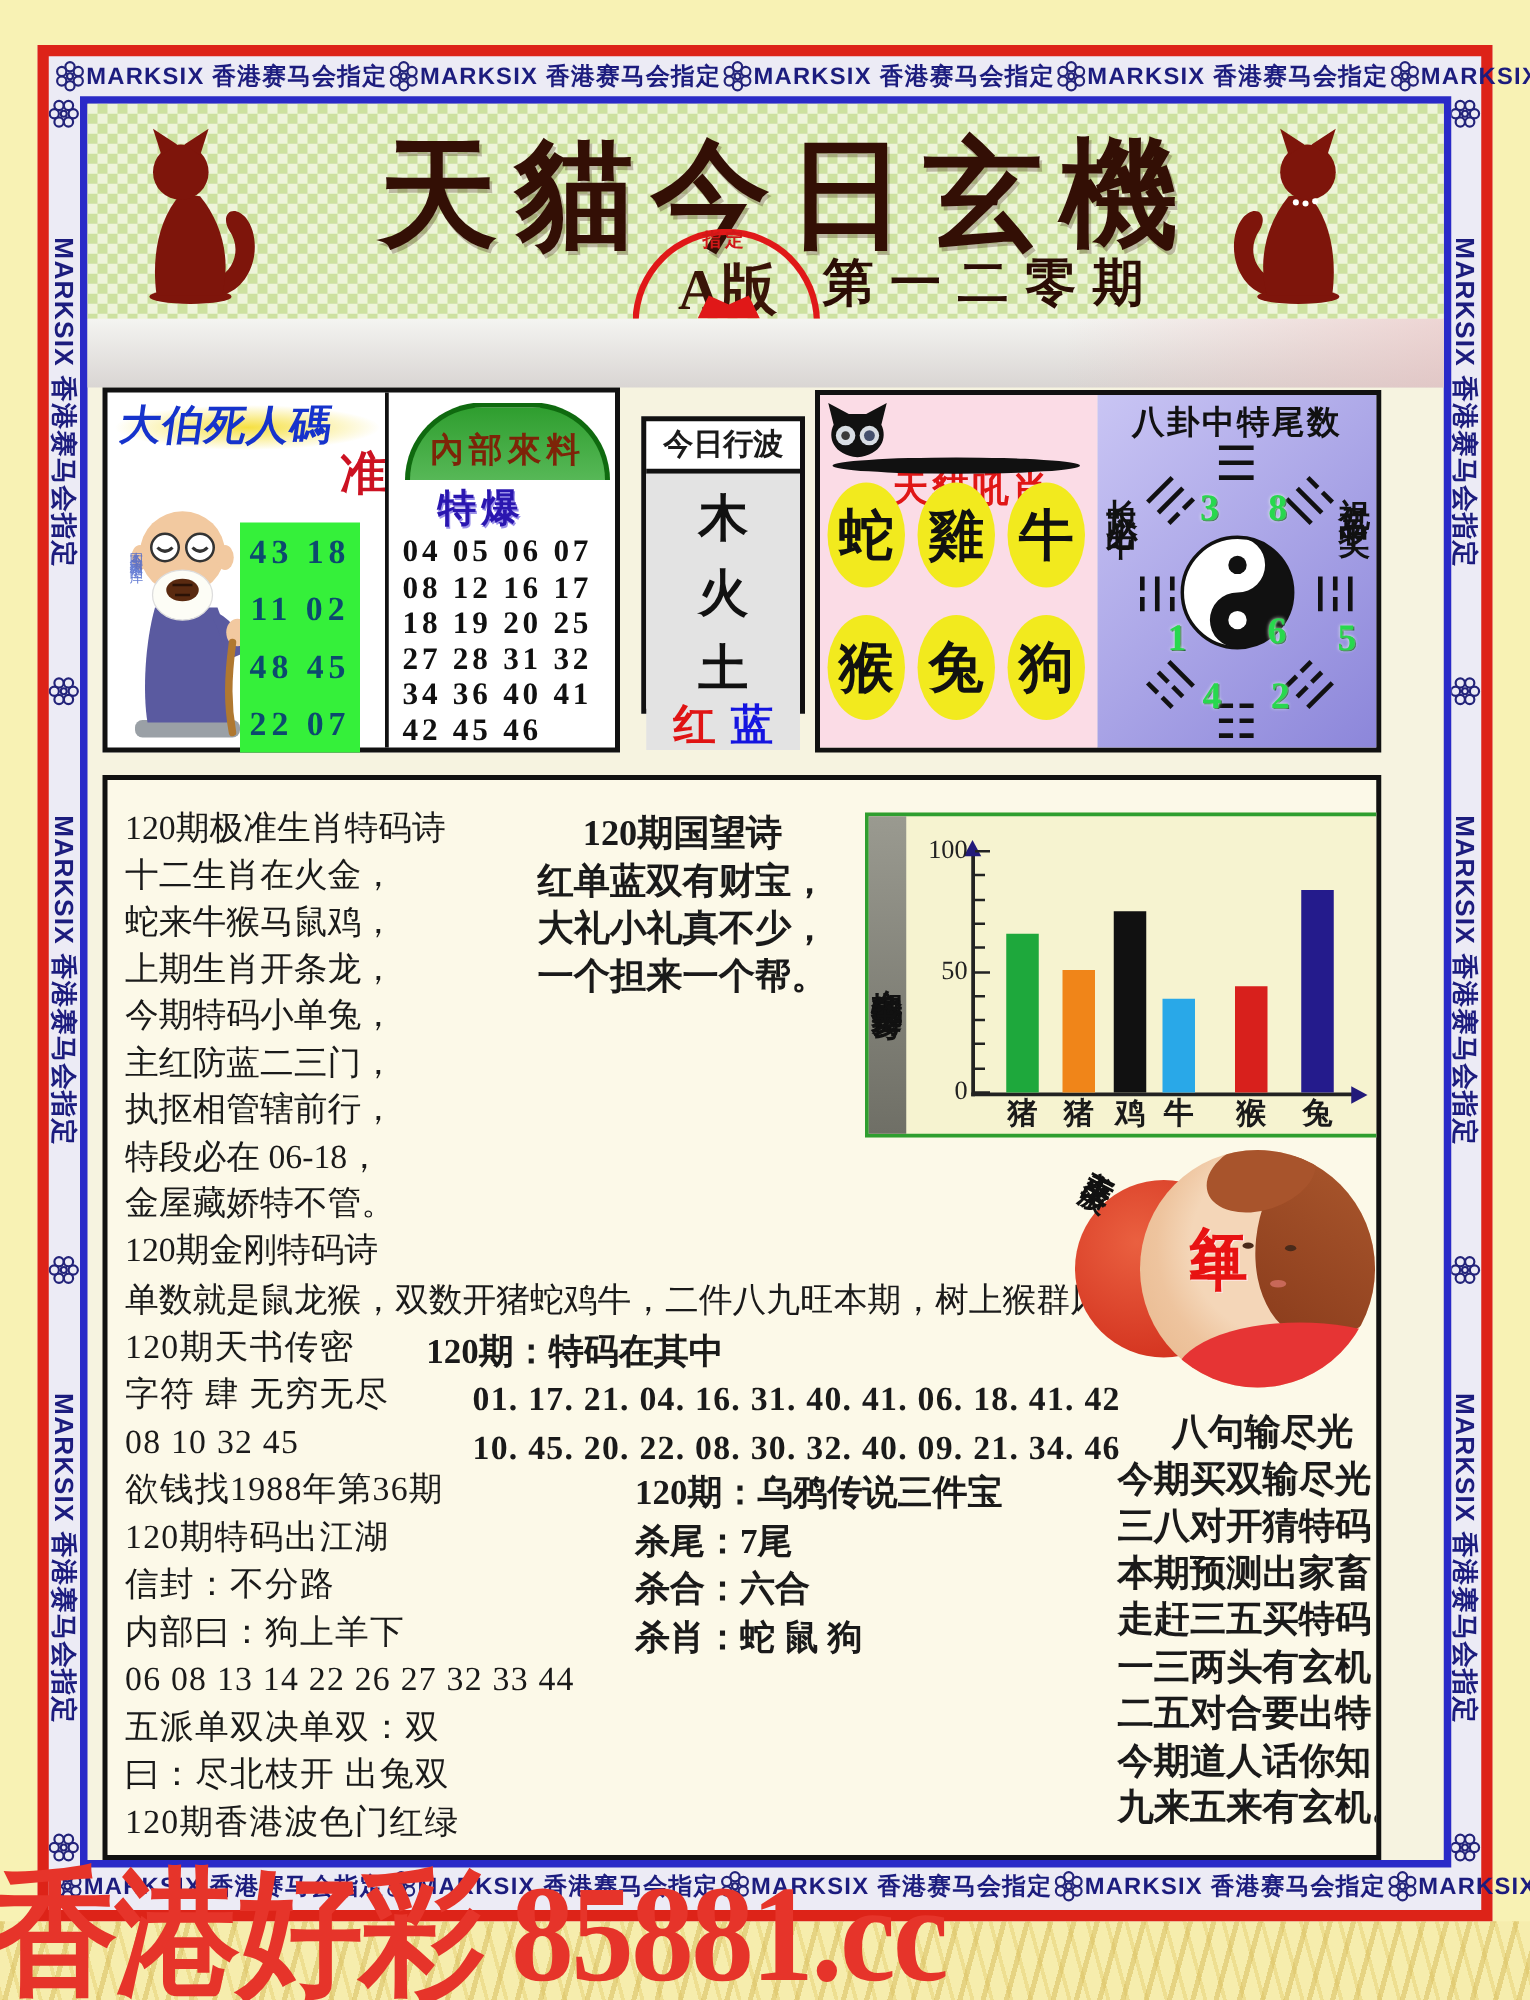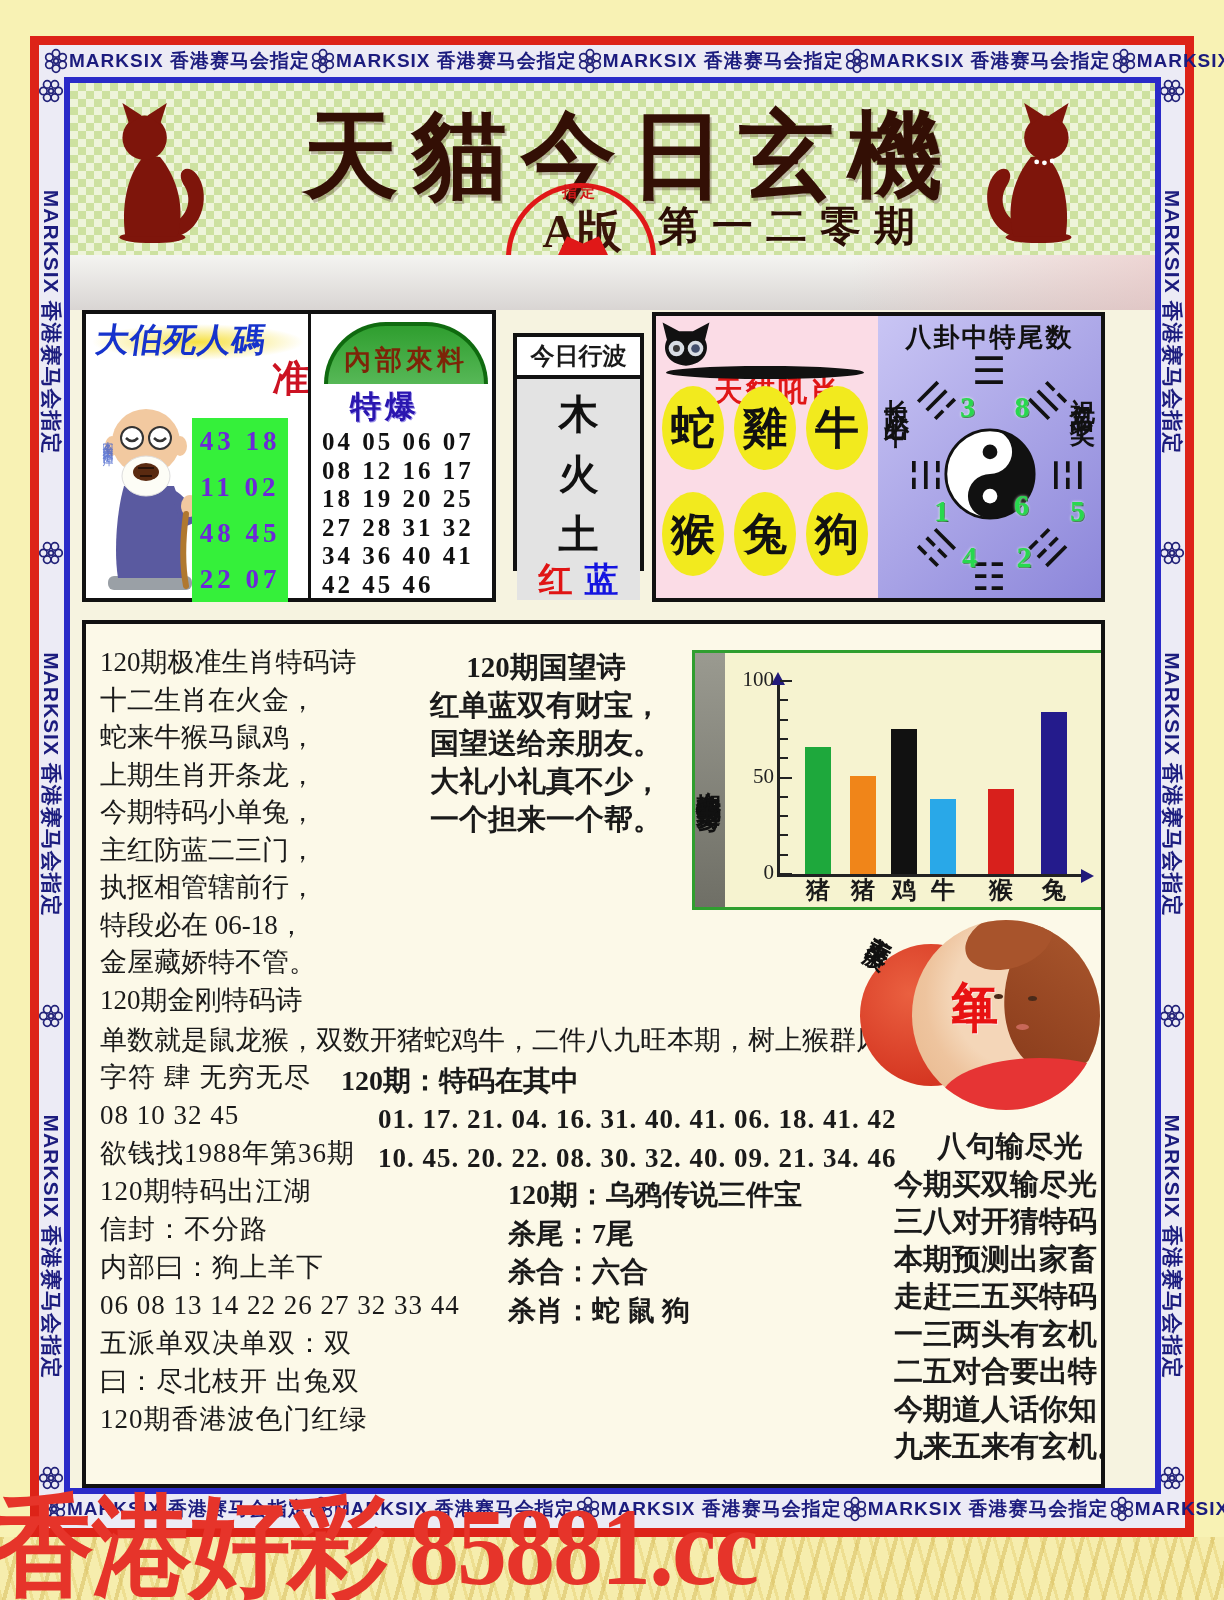--- a/index.html
+++ b/index.html
@@ -45,21 +45,21 @@
   .boxA-divider{position:absolute;left:222px;top:0;width:3px;height:100%;background:#111;}
   .swoosh{position:absolute;left:6px;top:10px;width:212px;height:36px;border-radius:50%;
     background:radial-gradient(closest-side,#f6e042,rgba(246,224,66,0));}
   .dabo-title{position:absolute;left:10px;top:4px;font-size:33px;font-weight:bold;color:#1633cc;transform:skewX(-8deg);
     white-space:nowrap;letter-spacing:1px;}
   .zhun{position:absolute;left:186px;top:40px;font-size:37px;font-weight:bold;color:#cc1222;}
   .oldman{position:absolute;left:4px;top:80px;width:112px;height:200px;}
   .watermark{position:absolute;left:14px;top:118px;writing-mode:vertical-rl;font-size:11px;color:#4a66cc;opacity:.85;letter-spacing:2px;}
   .greenbox{position:absolute;left:106px;top:104px;width:96px;height:184px;background:#35f03a;
     display:flex;flex-direction:column;justify-content:space-around;text-align:center;}
-  .greenbox div{font-size:27px;font-weight:bold;color:#6d28d9;letter-spacing:4px;}
+  .greenbox div{font-size:27px;font-weight:bold;color:#0c4a6e;letter-spacing:4px;}
   .arc-banner{position:absolute;left:238px;top:8px;width:164px;height:62px;border:4px solid #0f6a0f;border-bottom:none;
     border-radius:90px 90px 0 0;background:linear-gradient(#2f9e2f,#57b857);box-sizing:border-box;
     text-align:center;font-size:27px;font-weight:bold;color:#7d2408;padding-top:16px;letter-spacing:4px;}
   .tebao{position:absolute;left:264px;top:72px;font-size:31px;font-weight:bold;color:#2a16b0;letter-spacing:4px;
     text-shadow:1px 1px 0 #9a90e8;}
   .neibu-rows{position:absolute;left:236px;top:114px;width:170px;}
   .neibu-rows div{font-size:25px;font-weight:bold;color:#111;line-height:28.5px;letter-spacing:3px;white-space:nowrap;}
   .boxB{left:513px;top:333px;width:131px;height:238px;border:4px solid #111;background:#fff;box-sizing:border-box;}
   .boxB-head{height:38px;border-bottom:4px solid #111;text-align:center;line-height:38px;font-size:24px;font-weight:bold;}
   .boxB-body{position:relative;height:221px;background:#e3e3e3;text-align:center;}
@@ -512,26 +512,26 @@
         <div>今期特码小单兔，</div>
         <div>主红防蓝二三门，</div>
         <div>执抠相管辖前行，</div>
         <div>特段必在 06-18，</div>
         <div>金屋藏娇特不管。</div>
         <div>120期金刚特码诗</div>
       </div>
     <div class="midcol1">
         <div>120期国望诗</div>
         <div>红单蓝双有财宝，</div>
-        <div>国望送给亲朋友。</div>
         <div>大礼小礼真不少，</div>
         <div>一个担来一个帮。</div>
       </div>
     <div class="longline">单数就是鼠龙猴，双数开猪蛇鸡牛，二件八九旺本期，树上猴群风骚动。</div>
     <div class="tianshu">
+        <div>120期天书传密</div>
         <div>字符 肆 无穷无尽</div>
         <div>08 10 32 45</div>
         <div>欲钱找1988年第36期</div>
         <div>120期特码出江湖</div>
         <div>信封：不分路</div>
         <div>内部曰：狗上羊下</div>
         <div>06 08 13 14 22 26 27 32 33 44</div>
         <div>五派单双决单双：双</div>
         <div>曰：尽北枝开 出兔双</div>
         <div>120期香港波色门红绿</div>

